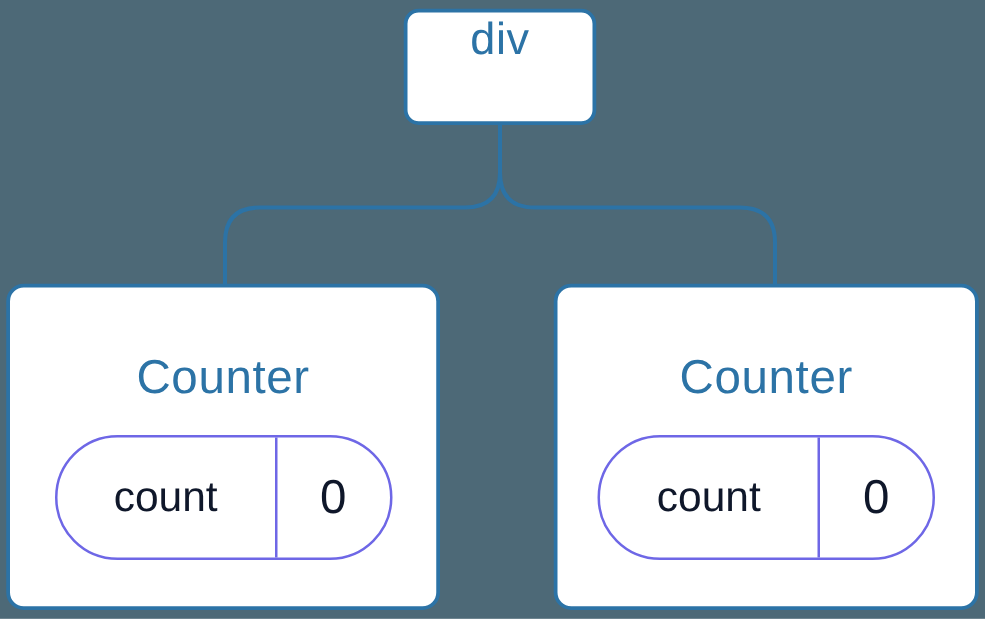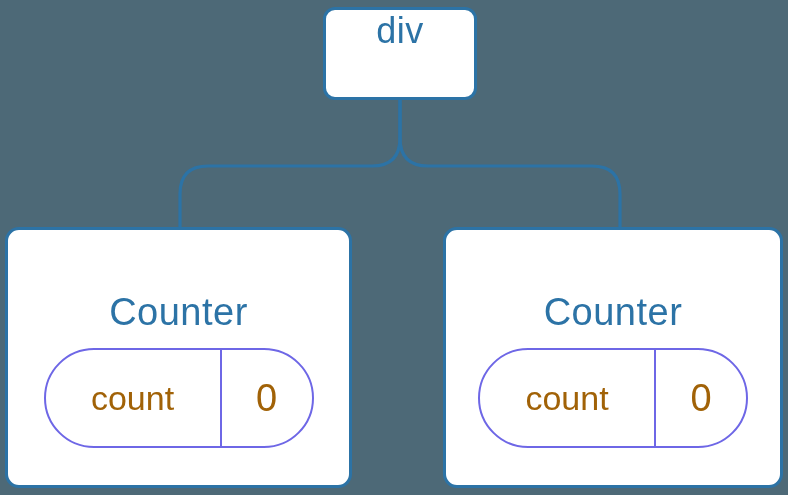--- a/index.html
+++ b/index.html
@@ -46,42 +46,42 @@
     height: 261px;
     box-sizing: border-box;
     background: #ffffff;
     border: 3px solid #2c73a6;
     border-radius: 14px;
   }
   .card-left  { left: 5px;   width: 347px; }
   .card-right { left: 443px; width: 340px; }
   .card-title {
     position: absolute;
-    top: 60px;
+    top: 50px;
     left: 0;
     width: 100%;
     text-align: center;
     color: #2c73a6;
     font-size: 38px;
     font-weight: 500;
     line-height: 44px;
     letter-spacing: 0.5px;
   }
   .state-pill {
     position: absolute;
     top: 118px;
     left: 50%;
     transform: translateX(-50%);
     width: 270px;
     height: 100px;
     box-sizing: border-box;
     border: 2px solid #6e67e6;
     border-radius: 50px;
     display: flex;
-    color: #a16207;
+    color: #0f172a;
     background: #ffffff;
   }
   .state-name {
     flex: 0 0 174px;
     display: flex;
     align-items: center;
     justify-content: center;
     font-size: 34px;
     border-right: 2px solid #6e67e6;
   }

